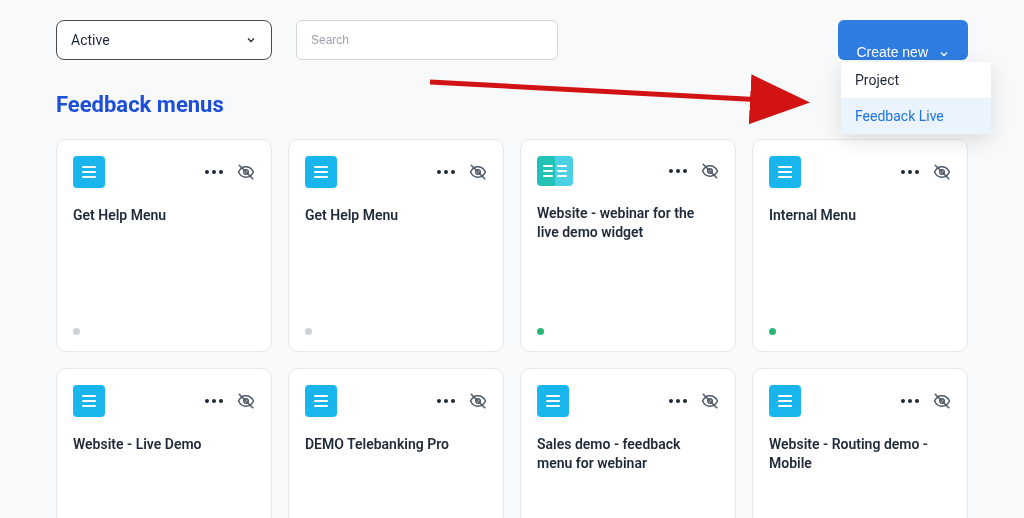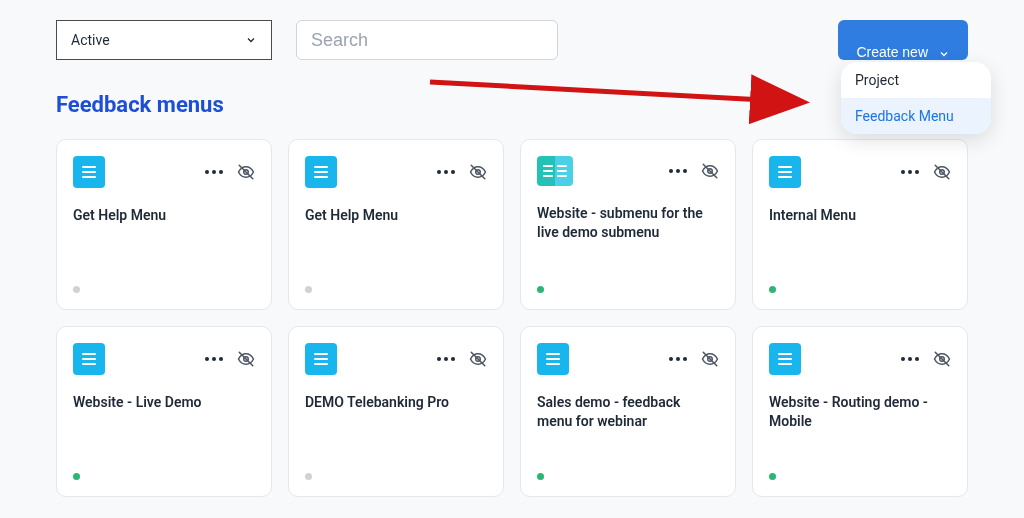--- a/index.html
+++ b/index.html
@@ -18,38 +18,38 @@
   .toolbar {
     display: flex;
     gap: 24px;
     align-items: center;
     margin-bottom: 32px;
   }
   .select {
     height: 40px;
     width: 216px;
     border: 1px solid #4b4b4b;
-    border-radius: 0;
+    border-radius: 8px;
     background: #fff;
     display: flex;
     align-items: center;
     justify-content: space-between;
     padding: 0 14px;
     font-size: 14px;
     cursor: pointer;
   }
   .search {
     flex: 1;
     max-width: 452px;
     height: 40px;
     border: 1px solid #d1d5db;
     border-radius: 6px;
     background: #fff;
     padding: 6px 14px;
-    font-size: 18px;
+    font-size: 12px;
     outline: none;
   }
   .search::placeholder { color: #9ca3af; }
   .spacer { flex: 1; }
   .btn-primary {
     height: 40px;
     background: #2f7de1;
     color: #fff;
     border: none;
     border-radius: 6px;
@@ -69,21 +69,21 @@
   .grid {
     display: grid;
     grid-template-columns: repeat(4, 1fr);
     gap: 16px;
   }
   .card {
     background: #fff;
     border: 1px solid #e5e7eb;
     border-radius: 10px;
     padding: 16px;
-    height: 171px;
+    height: 213px;
     display: flex;
     flex-direction: column;
     position: relative;
   }
   .card-head {
     display: flex;
     align-items: center;
     justify-content: space-between;
     margin-bottom: 18px;
   }
@@ -131,21 +131,21 @@
   .dot-gray { background:#cfd3d8; }
   .dot-green { background:#2bb673; }
 
   
   .dropdown {
     position: absolute;
     top: 62px;
     right: 33px;
     width: 150px;
     background: #fff;
-    border-radius: 16px;
+    border-radius: 0;
     box-shadow: 0 6px 20px rgba(0,0,0,0.12);
     overflow: hidden;
     z-index: 20;
   }
   .dropdown-item {
     padding: 10px 14px;
     font-size: 14px;
     cursor: pointer;
   }
   .dropdown-item.hover {
@@ -261,21 +261,21 @@
               <span></span>
               <span></span>
             </div>
             <svg width="18" height="18" viewBox="0 0 24 24" class="eye-off">
               <path d="M3 3 L21 21" stroke="#4b5563" stroke-width="2" stroke-linecap="round"></path>
               <path d="M2 12s3.5-7 10-7 10 7 10 7-3.5 7-10 7S2 12 2 12z" fill="none" stroke="#4b5563" stroke-width="2"></path>
               <circle cx="12" cy="12" r="3" fill="none" stroke="#4b5563" stroke-width="2"></circle>
             </svg>
           </div>
         </div>
-        <div class="card-title">Website - submenu for the live demo submenu</div>
+        <div class="card-title">Website - webinar for the live demo widget</div>
         <div class="status-dot dot-green"></div>
       </div>
       <div class="card">
         <div class="card-head">
           <div class="icon-box icon-menu">
             <div class="icon-lines">
               <span></span>
               <span></span>
               <span></span>
             </div>
@@ -395,21 +395,21 @@
         </div>
         <div class="card-title">Website - Routing demo - Mobile</div>
         <div class="status-dot dot-green"></div>
       </div>
     </div>
 
 </div>
 
 <div class="dropdown" id="dropdown">
     <div class="dropdown-item">Project</div>
-    <div class="dropdown-item hover">Feedback Menu</div>
+    <div class="dropdown-item hover">Feedback Live</div>
   </div>
 
 <svg class="arrow-svg" width="420" height="60" viewBox="0 0 420 60">
   <defs>
     <marker id="ah" markerWidth="12" markerHeight="12" refX="10" refY="5" orient="auto">
       <path d="M0,0 L12,5 L0,10 Z" fill="#d11313"></path>
     </marker>
   </defs>
   <line x1="10" y1="12" x2="380" y2="32" stroke="#d11313" stroke-width="5" marker-end="url(#ah)"></line>
 </svg>

